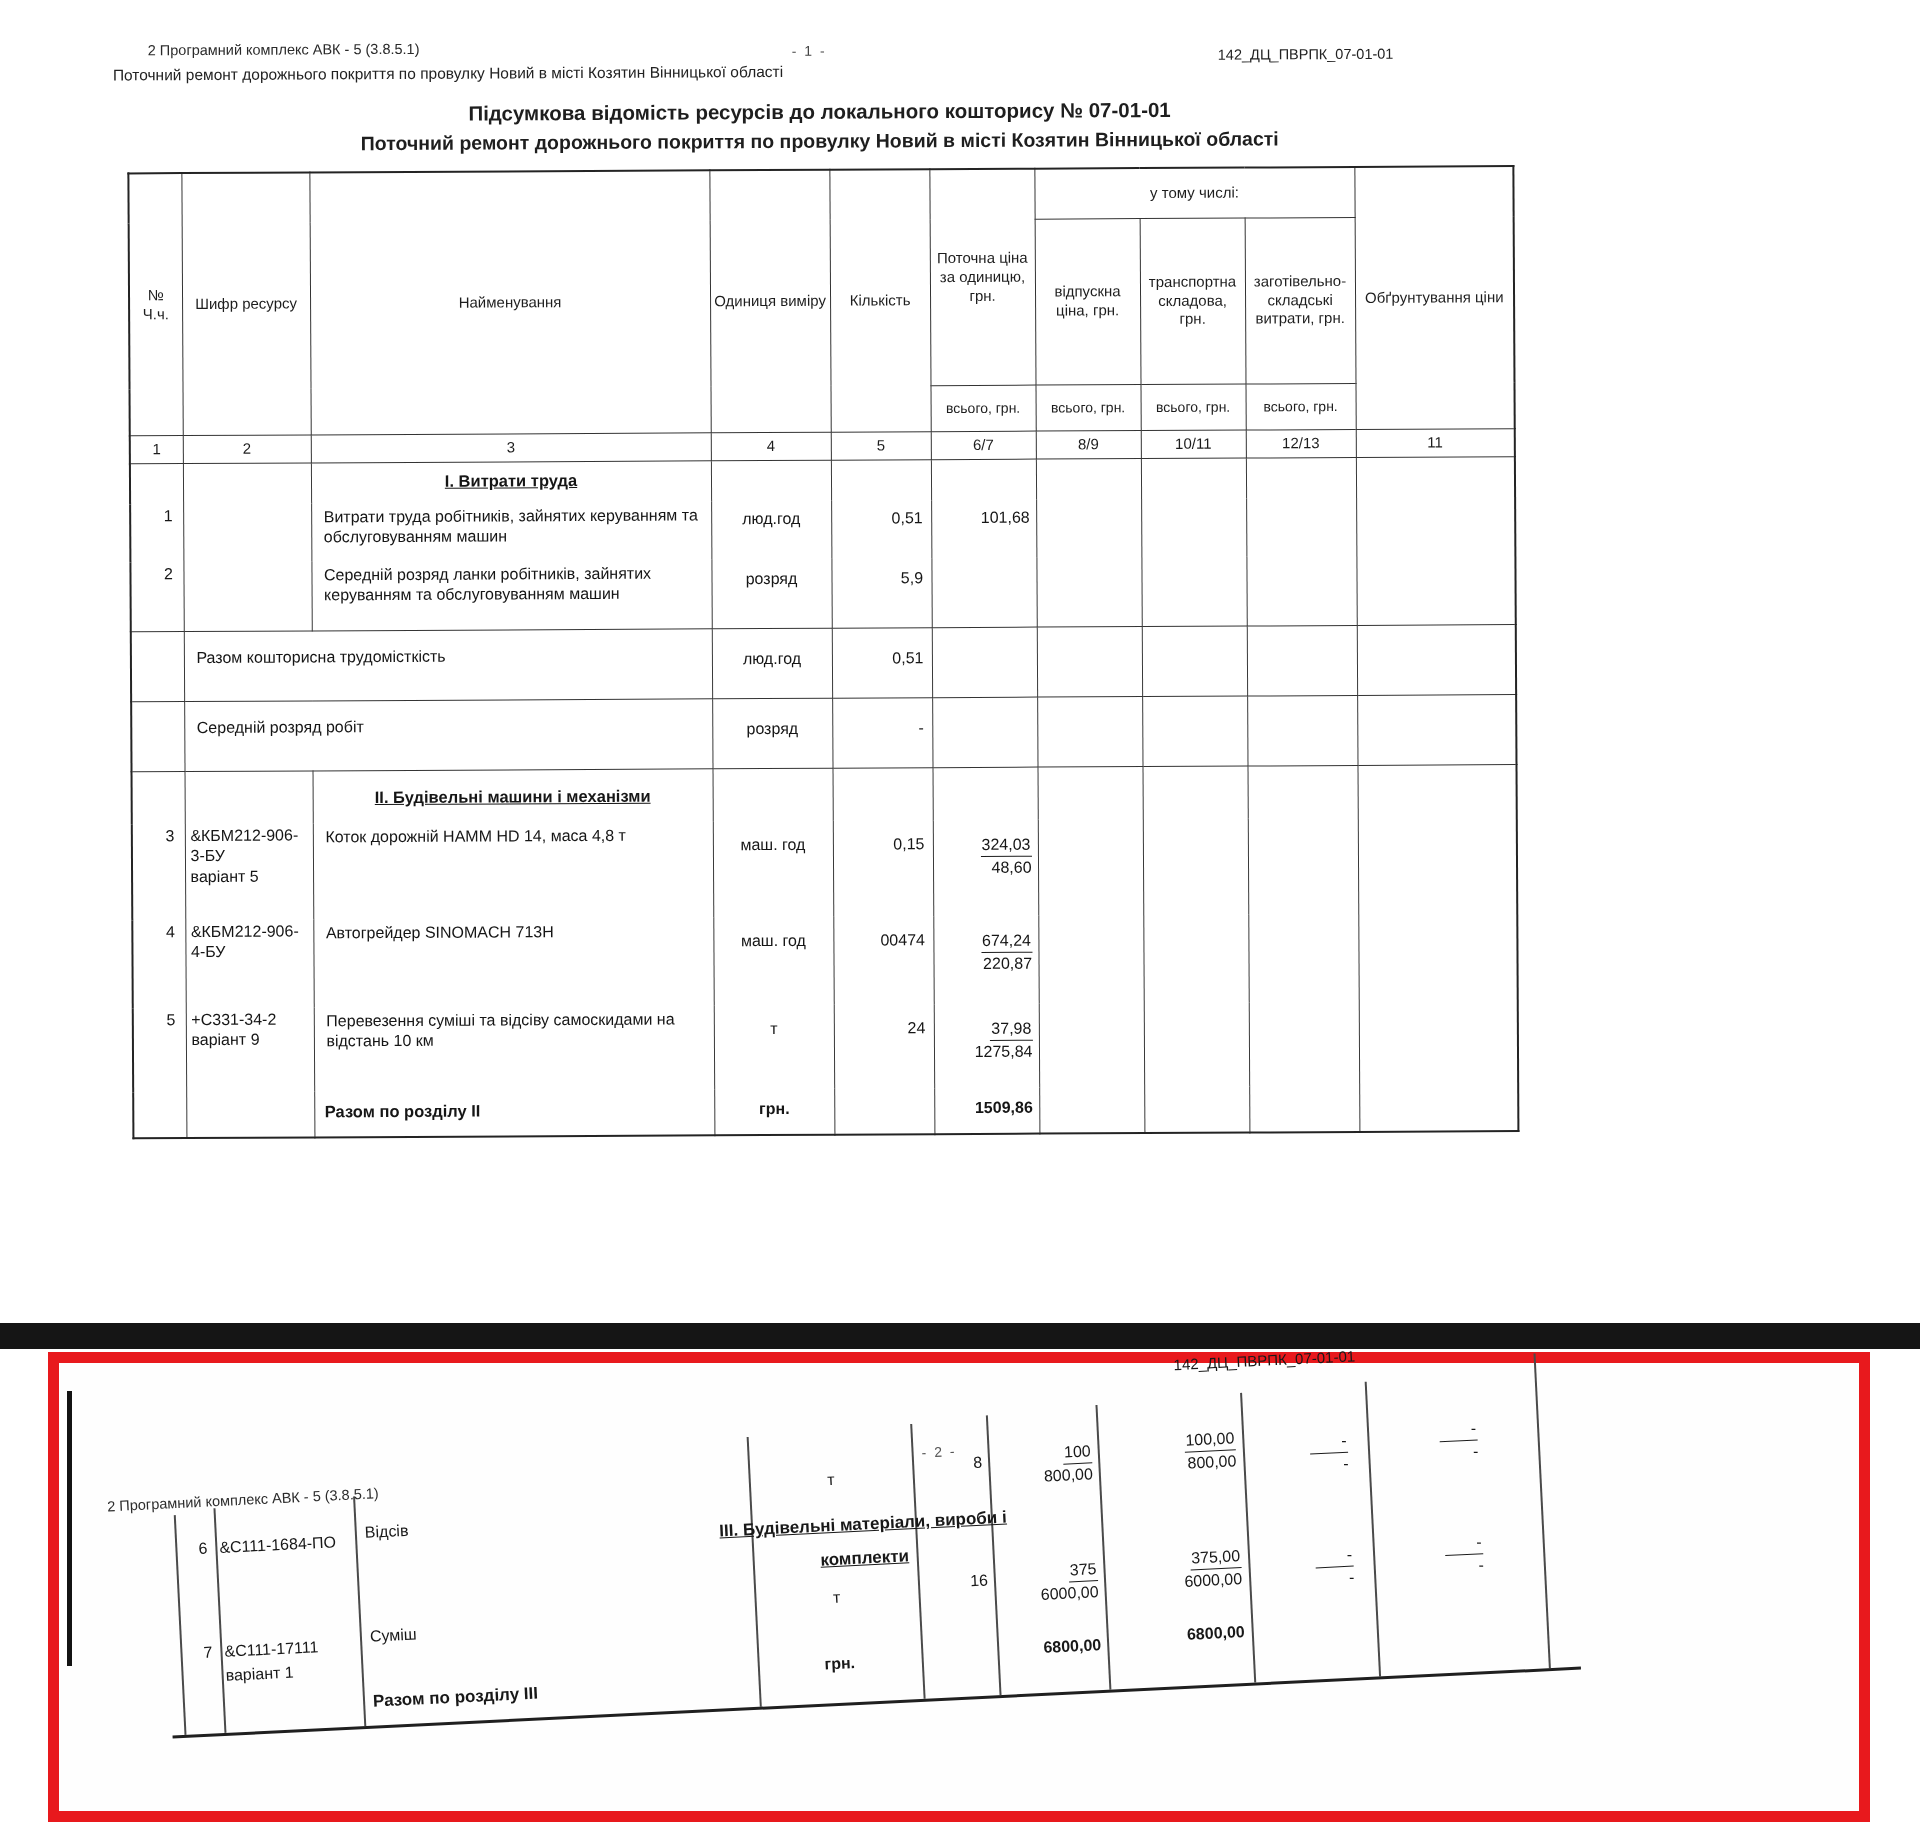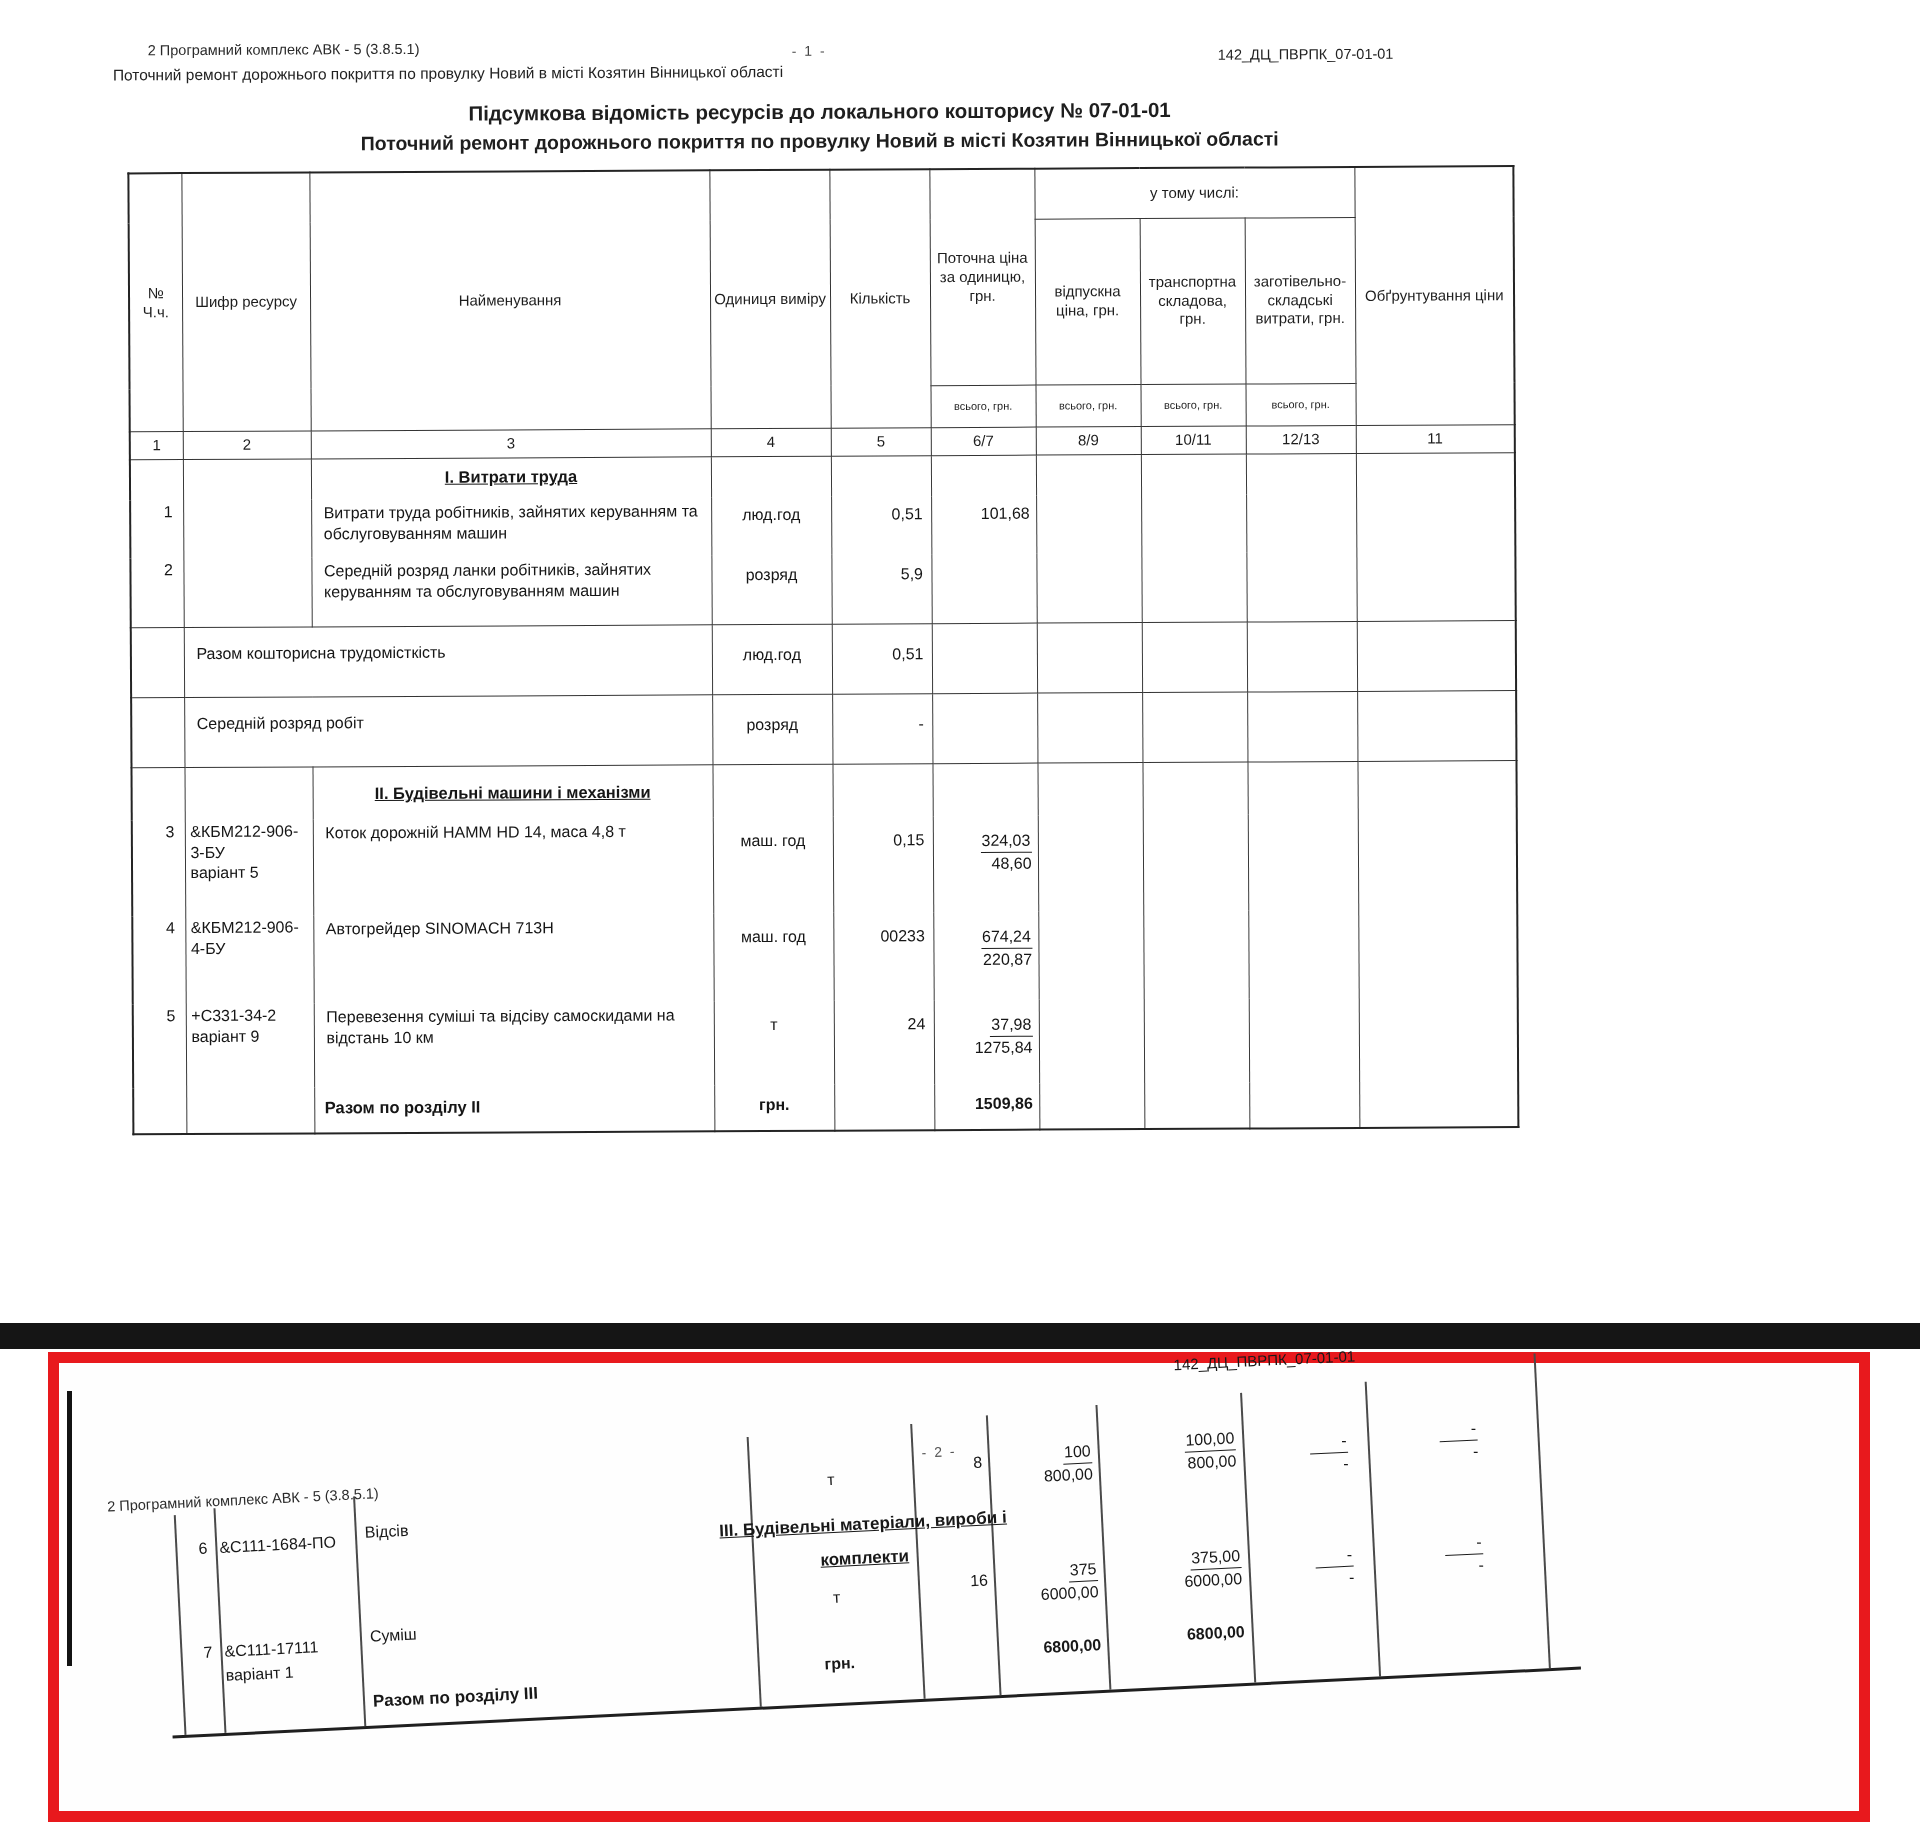--- a/index.html
+++ b/index.html
@@ -28,21 +28,21 @@
   }
   tbody td{
     border-left:1.4px solid #3a3a3a;border-right:1.4px solid #3a3a3a;
     border-top:none;border-bottom:none;
     font-size:16px;vertical-align:top;padding:2px 5px;color:#161616;line-height:1.3;
   }
   tr.rule > td{border-bottom:1.6px solid #343434;}
   .c-num{width:53px;}  .c-code{width:128px;} .c-name{width:400px;}
   .c-unit{width:120px;} .c-qty{width:100px;} .c-price{width:105px;}
   .c-sale{width:105px;} .c-tr{width:105px;} .c-zag{width:110px;} .c-just{width:159px;}
-  .vsogo{font-size:11px;padding:14px 2px;}
+  .vsogo{font-size:14px;padding:14px 2px;}
   .numrow td{font-size:15px;padding:1px 2px;border:1.4px solid #343434;text-align:center;vertical-align:middle;}
   .section-cell{text-align:center;font-weight:bold;text-decoration:underline;padding-top:8px;font-size:16.5px;}
   .num-cell{text-align:right;padding-right:10px;}
   .unit-cell{text-align:center;padding-top:14px;}
   .qty-cell{text-align:right;padding-right:8px;padding-top:14px;}
   .price-cell{text-align:right;padding-right:6px;padding-top:14px;padding-left:18px;}
   .name-cell{padding-left:12px;padding-top:4px;}
   .total-label{font-weight:bold;padding-left:10px;font-size:16.5px;}
   .bold{font-weight:bold;}
   .fr{text-align:right;line-height:1.4;}
@@ -212,21 +212,21 @@
         <td></td>
           <td></td>
           <td></td>
           <td></td>
       </tr>
       <tr style="height:88px;">
         <td class="num-cell">4</td>
         <td><span>&amp;КБМ212-906-4-БУ</span><br><span></span></td>
         <td class="name-cell">Автогрейдер SINOMACH 713H</td>
         <td class="unit-cell">маш. год</td>
-        <td class="qty-cell">00233</td>
+        <td class="qty-cell">00474</td>
         <td class="price-cell">
           <div class="fr"><span class="fr-top">674,24</span><span class="fr-bot">220,87</span></div>
         </td>
         <td></td>
           <td></td>
           <td></td>
           <td></td>
       </tr>
       <tr style="height:84px;">
         <td class="num-cell">5</td>

